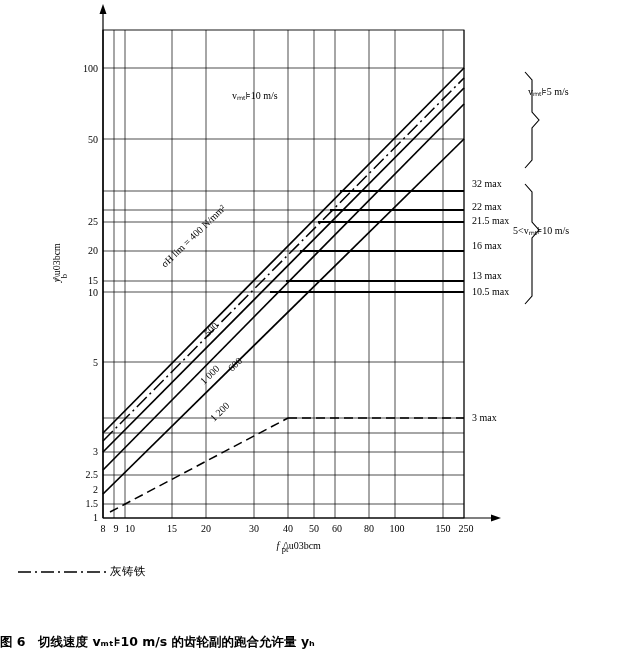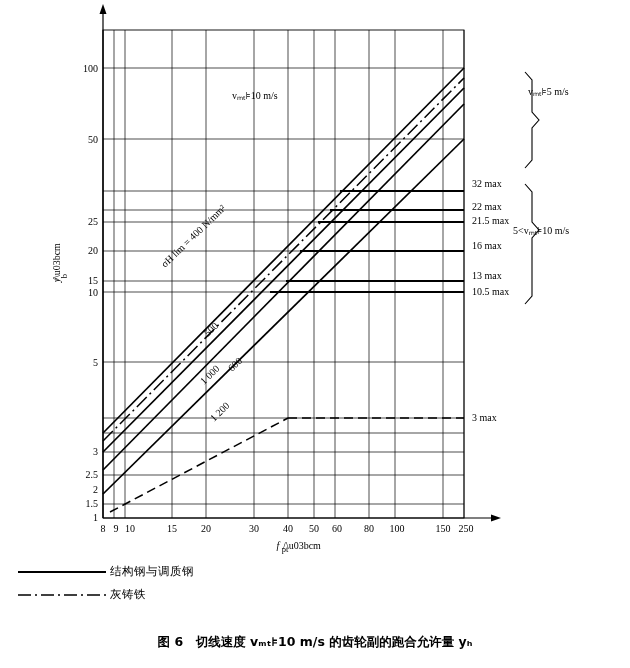--- a/index.html
+++ b/index.html
@@ -13,21 +13,21 @@
   }
   .chart-wrap{position:absolute;left:0;top:0;width:630px;height:560px;}
   svg.chart{position:absolute;left:0;top:0;}
   .lbl{font-family:"Liberation Serif", serif;font-size:10px;fill:#000;}
   .lbl-it{font-family:"Liberation Serif", serif;font-size:10px;fill:#000;font-style:italic;}
   .lbl-sm{font-family:"Liberation Serif", serif;font-size:8.5px;fill:#000;}
   .legend{position:absolute;left:0;top:560px;width:630px;height:70px;}
   .legend-row{display:flex;align-items:center;height:23px;}
   .legend-key{width:96px;margin-left:14px;display:flex;align-items:center;justify-content:center;}
   .legend-text{font-size:11.5px;font-family:"DejaVu Sans", sans-serif;letter-spacing:.5px;}
-  .caption{position:absolute;left:0;top:634px;width:630px;text-align:center;
+  .caption{position:absolute;left:0;top:634px;width:630px;
            font-family:"DejaVu Sans", sans-serif;font-weight:bold;font-size:12.5px;}
 </style>
 </head>
 <body>
 
 <div class="chart-wrap">
 <svg class="chart" width="630" height="560" viewBox="0 0 630 560">
 
   <g stroke="#000" stroke-width="0.7" fill="none">
     <line x1="103" y1="30" x2="103" y2="518"></line>
@@ -176,28 +176,20 @@
   <text class="lbl" x="528" y="95">vₘₜ⊧5 m/s</text>
   <text class="lbl" x="513" y="234">5&lt;vₘₜ⊧10 m/s</text>
 
 </svg>
 </div>
 
 <div class="legend">
   <div class="legend-row">
     <div class="legend-key">
       <svg width="92" height="10">
-          <line x1="2" y1="5" x2="90" y2="5" stroke="#000" stroke-width="1.8"></line>
-        </svg>
-    </div>
-    <span class="legend-text">结构钢与调质钢</span>
-  </div>
-  <div class="legend-row">
-    <div class="legend-key">
-      <svg width="92" height="10">
           <line x1="2" y1="5" x2="90" y2="5" stroke="#000" stroke-width="1.6" stroke-dasharray="13,4,2,4"></line>
         </svg>
     </div>
     <span class="legend-text">灰铸铁</span>
   </div>
 </div>
 
 <div class="caption">图 6　切线速度 vₘₜ⊧10 m/s 的齿轮副的跑合允许量 yₕ</div>
 
 </body></html>

